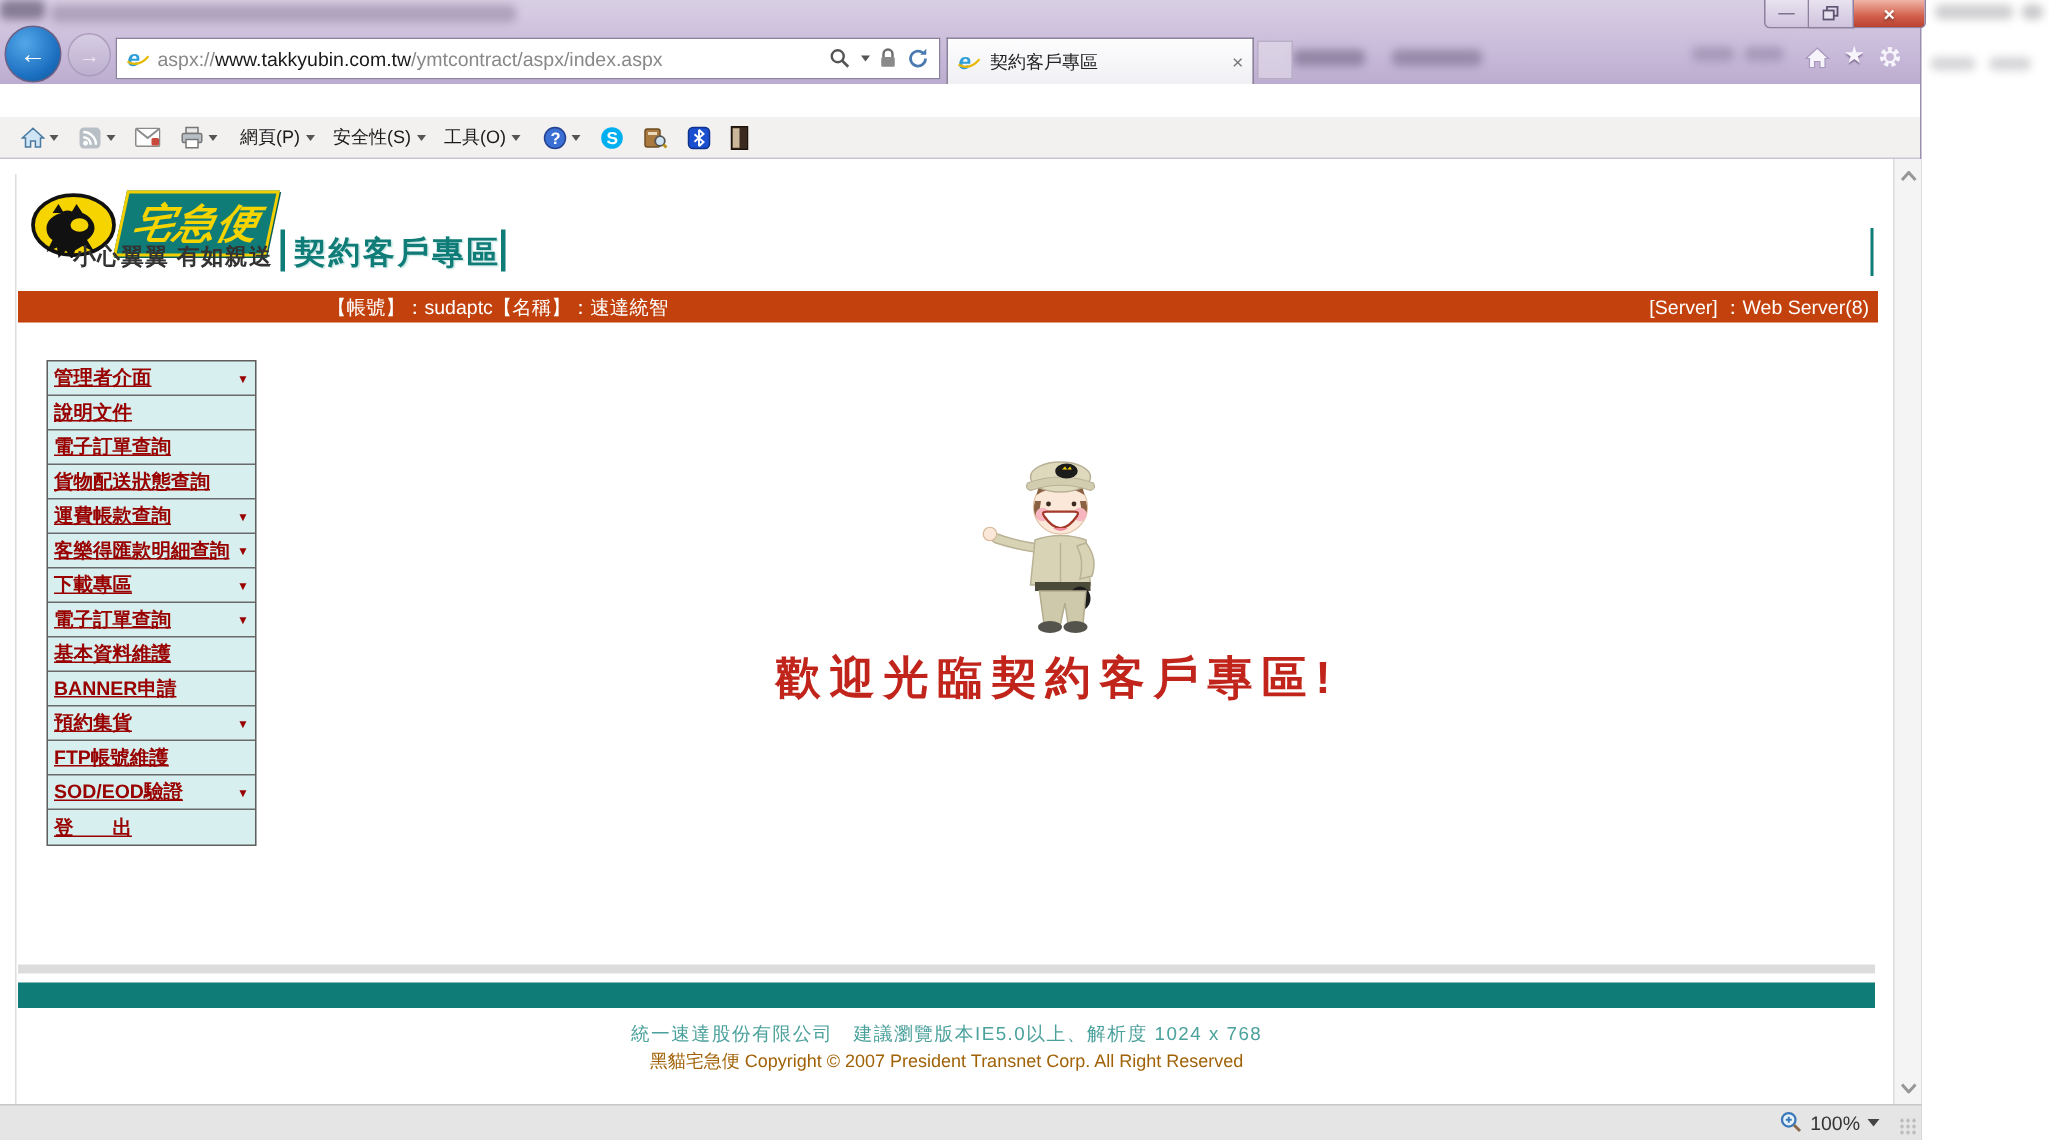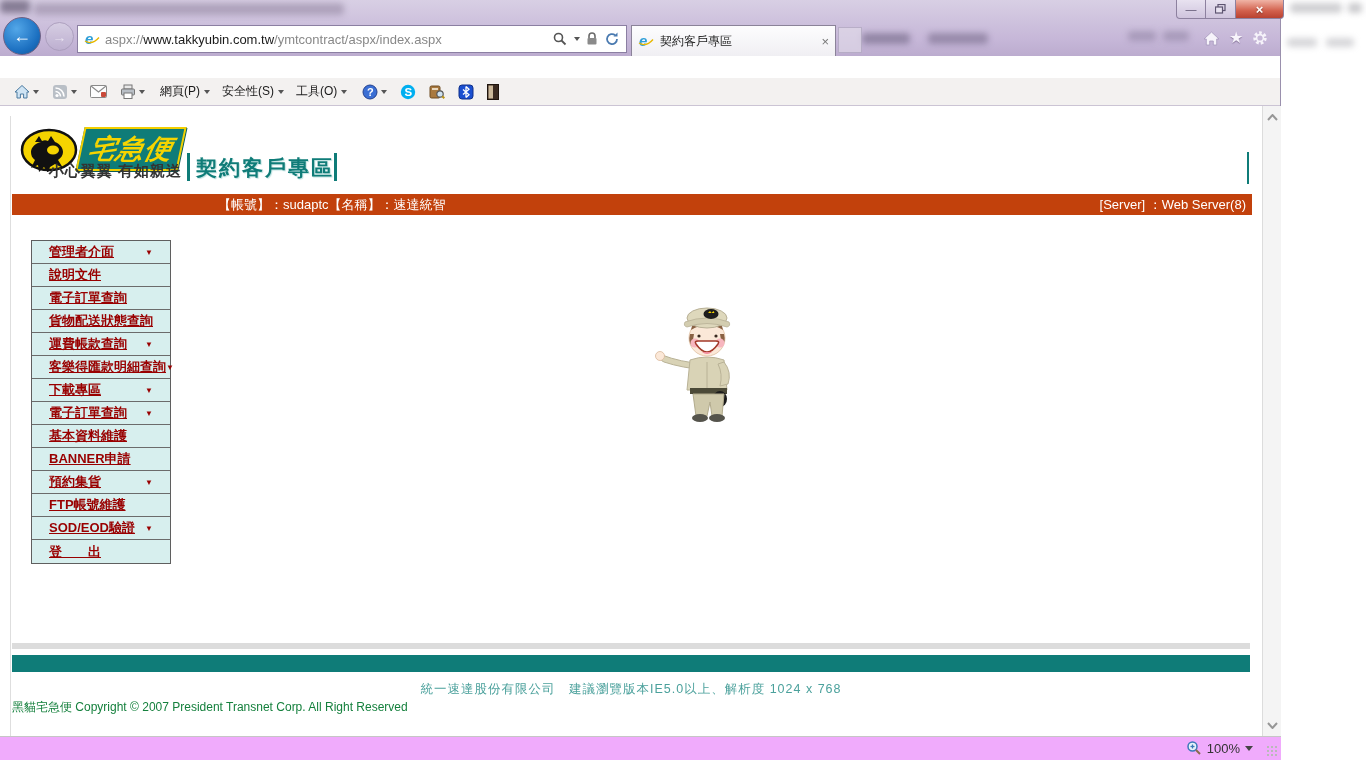--- a/index.html
+++ b/index.html
@@ -90,47 +90,47 @@
                    color:#0f7c78; letter-spacing:2px; text-shadow:1px 1px 1px #bfe2e0; white-space:nowrap; }
 
   
   #account-bar { position:absolute; left:12px; top:88px; width:1240px; height:21px; background:#c2410c;
                  display:flex; align-items:center; font-size:13px; color:#fff; }
   #account-info { margin-left:206px; white-space:nowrap; }
   #server-info { margin-left:auto; margin-right:6px; white-space:nowrap; }
 
   
   #sidebar { position:absolute; left:31px; top:134px; width:140px; border:1px solid #5f5f5f; background:#d7efee; }
-  .side-row { height:23px; border-bottom:1px solid #6b6b6b; display:flex; align-items:center; padding:0 17px; }
+  .side-row { height:23px; border-bottom:1px solid #6b6b6b; display:flex; align-items:center; padding:0 4px; }
   .side-row:last-child { border-bottom:none; }
   .side-row .lbl { font-size:13px; font-weight:bold; color:#990000; text-decoration:underline; white-space:nowrap; }
   .side-row .arrow { margin-left:auto; font-size:8px; color:#990000; }
 
   
   #welcome-zone { position:absolute; left:160px; right:12px; top:0; height:100%; text-align:center; }
   #mascot { position:absolute; top:194px; left:50%; margin-left:-55px; }
   #welcome-text { position:absolute; top:326px; left:0; right:0; font-size:30px; font-weight:bold;
                   color:#c0241a; letter-spacing:6px; white-space:nowrap; }
 
   
   #divider-gray { position:absolute; left:12px; top:537px; width:1238px; height:6px; background:#dcdcdc; }
   #footer-teal { position:absolute; left:12px; top:549px; width:1238px; height:17px; background:#0f7c78; }
   #footer-line1 { position:absolute; left:12px; top:575px; width:1238px; text-align:center;
                   font-size:12.5px; color:#4ba19c; letter-spacing:1px; }
-  #footer-line2 { position:absolute; left:12px; top:593px; width:1238px; text-align:left;
-                  font-size:12px; color:#15803d; }
+  #footer-line2 { position:absolute; left:12px; top:593px; width:1238px; text-align:center;
+                  font-size:12px; color:#a16207; }
 
   
   #scrollbar { position:absolute; left:1262px; top:106px; width:19px; height:630px; background:#f4f4f4;
                border-left:1px solid #dcdcdc; }
   .scroll-arrow { position:absolute; left:0; width:19px; height:18px; display:flex; align-items:center; justify-content:center; }
   #scroll-up { top:2px; } #scroll-down { bottom:2px; }
 
   
-  #statusbar { position:absolute; left:0; top:736px; width:1281px; height:24px; background:#f0abfc;
+  #statusbar { position:absolute; left:0; top:736px; width:1281px; height:24px; background:#e5e5e5;
                border-top:1px solid #c6c6c6; }
   #zoom-group { position:absolute; right:28px; top:3px; display:flex; align-items:center; gap:5px; }
   #zoom-level { font-size:13px; color:#333; }
   #zoom-dd { width:0; height:0; border-left:4px solid transparent; border-right:4px solid transparent;
              border-top:5px solid #444; }
   #resize-grip { position:absolute; right:3px; bottom:3px; width:12px; height:12px;
                  background:radial-gradient(circle,#b9b9b9 1px,transparent 1.2px);
                  background-size:4px 4px; }
 </style>
 </head>
@@ -401,20 +401,21 @@
           <ellipse cx="61" cy="14" rx="7.5" ry="5" fill="#1c1c1c"></ellipse>
           <path d="M58 13 l2 -2 1.5 2 2 -2 1 2z" fill="#f5d400"></path>
 
           <circle cx="45" cy="43" r="4.5" fill="#f7b6bf"></circle>
           <circle cx="70" cy="43" r="4.5" fill="#f7b6bf"></circle>
           <circle cx="49" cy="36" r="1.6" fill="#3a2a20"></circle>
           <circle cx="66" cy="36" r="1.6" fill="#3a2a20"></circle>
           <path d="M46 44 q11 16 22 0 q2 -3 -2 -3 h-18 q-4 0 -2 3z" fill="#fff" stroke="#a33a2a" stroke-width="1.5"></path>
           <path d="M52 52 q5 4 10 0 z" fill="#f08a9a"></path>
         </svg>
+        <div id="welcome-text">歡迎光臨契約客戶專區!</div>
       </div>
 
       <div id="divider-gray"></div>
       <div id="footer-teal"></div>
       <div id="footer-line1">統一速達股份有限公司　建議瀏覽版本IE5.0以上、解析度 1024 x 768</div>
       <div id="footer-line2">黑貓宅急便 Copyright © 2007 President Transnet Corp. All Right Reserved</div>
     </div>
 
     <div id="scrollbar">
       <div class="scroll-arrow" id="scroll-up">

